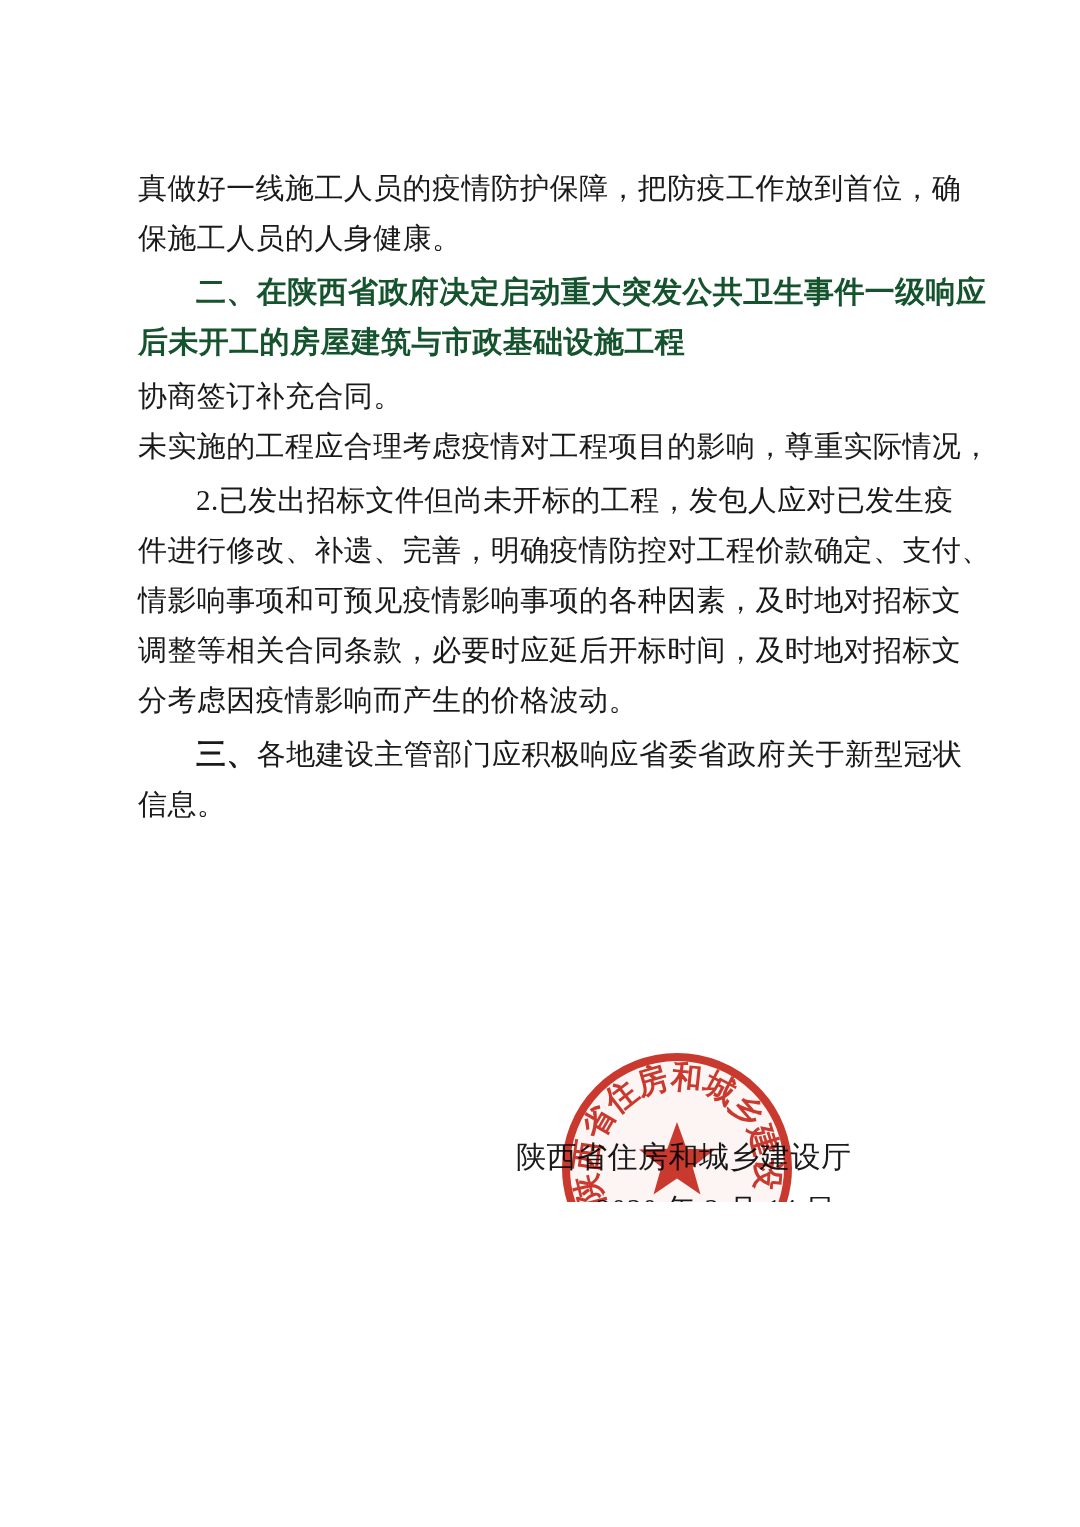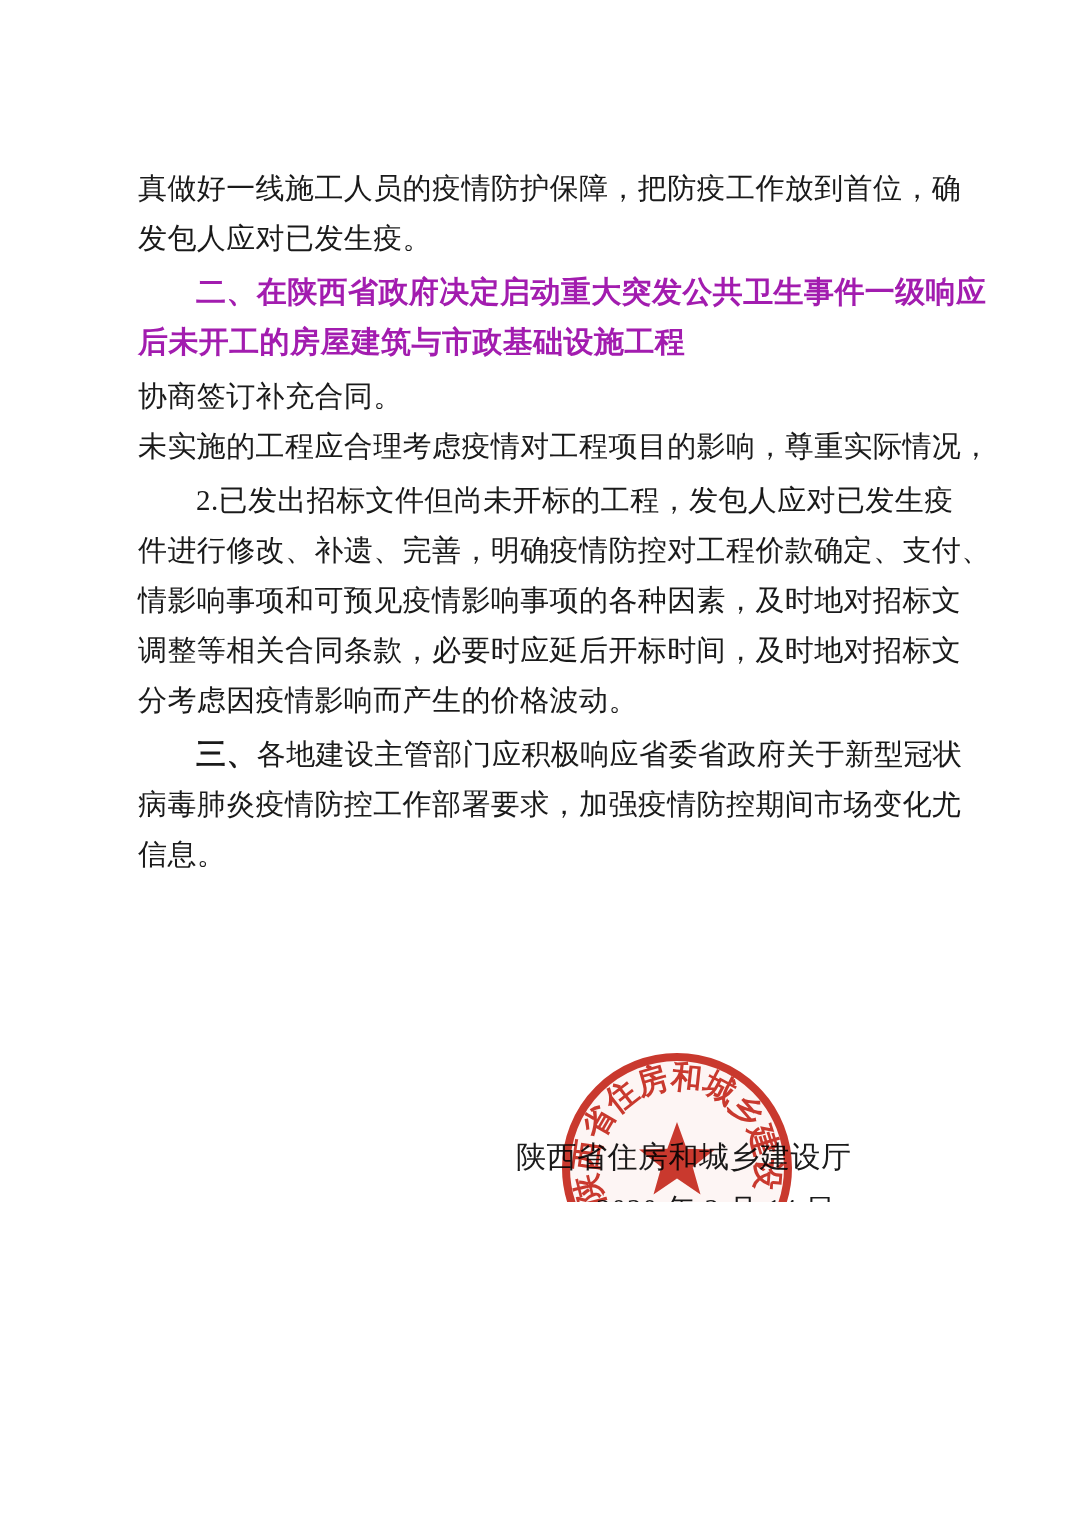--- a/index.html
+++ b/index.html
@@ -27,21 +27,21 @@
     line-height: 50px;
     font-size: 29px;
     letter-spacing: 0.4px;
     white-space: nowrap;
   }
   .indent { padding-left: 58px; }
   .heading .line {
     font-family: "Liberation Sans", "DejaVu Sans", sans-serif;
     font-weight: 700;
     font-size: 30px;
-    color: #a21caf;
+    color: #14532d;
   }
   .para { margin-top: 4px; }
   .bold-marker {
     font-family: "Liberation Sans", "DejaVu Sans", sans-serif;
     font-weight: 700;
     font-size: 30px;
   }
   .signature-org {
     position: absolute;
     left: 516px;
@@ -85,21 +85,21 @@
 </style>
 </head>
 <body>
 
 <div class="page">
 
   <div class="textblock">
 
     <div class="para-continuation">
       <div class="line">真做好一线施工人员的疫情防护保障，把防疫工作放到首位，确</div>
-      <div class="line">发包人应对已发生疫。</div>
+      <div class="line">保施工人员的人身健康。</div>
     </div>
 
     <div class="heading para">
       <div class="line indent">二、在陕西省政府决定启动重大突发公共卫生事件一级响应</div>
       <div class="line">后未开工的房屋建筑与市政基础设施工程</div>
     </div>
 
     <div class="para">
       <div class="line">协商签订补充合同。</div>
       <div class="line">未实施的工程应合理考虑疫情对工程项目的影响，尊重实际情况，</div>
@@ -108,21 +108,20 @@
     <div class="para">
       <div class="line indent">2.已发出招标文件但尚未开标的工程，发包人应对已发生疫</div>
       <div class="line">件进行修改、补遗、完善，明确疫情防控对工程价款确定、支付、</div>
       <div class="line">情影响事项和可预见疫情影响事项的各种因素，及时地对招标文</div>
       <div class="line">调整等相关合同条款，必要时应延后开标时间，及时地对招标文</div>
       <div class="line">分考虑因疫情影响而产生的价格波动。</div>
     </div>
 
     <div class="para">
       <div class="line indent"><span class="bold-marker">三、</span><span>各地建设主管部门应积极响应省委省政府关于新型冠状</span></div>
-      <div class="line">病毒肺炎疫情防控工作部署要求，加强疫情防控期间市场变化尤</div>
       <div class="line">信息。</div>
     </div>
 
   </div>
 
   <div class="signature-org">陕西省住房和城乡建设厅</div>
   <div class="signature-date">2020 年 2 月 14 日</div>
 
   <div class="seal">
     <svg width="236" height="236" viewBox="0 0 236 236">

